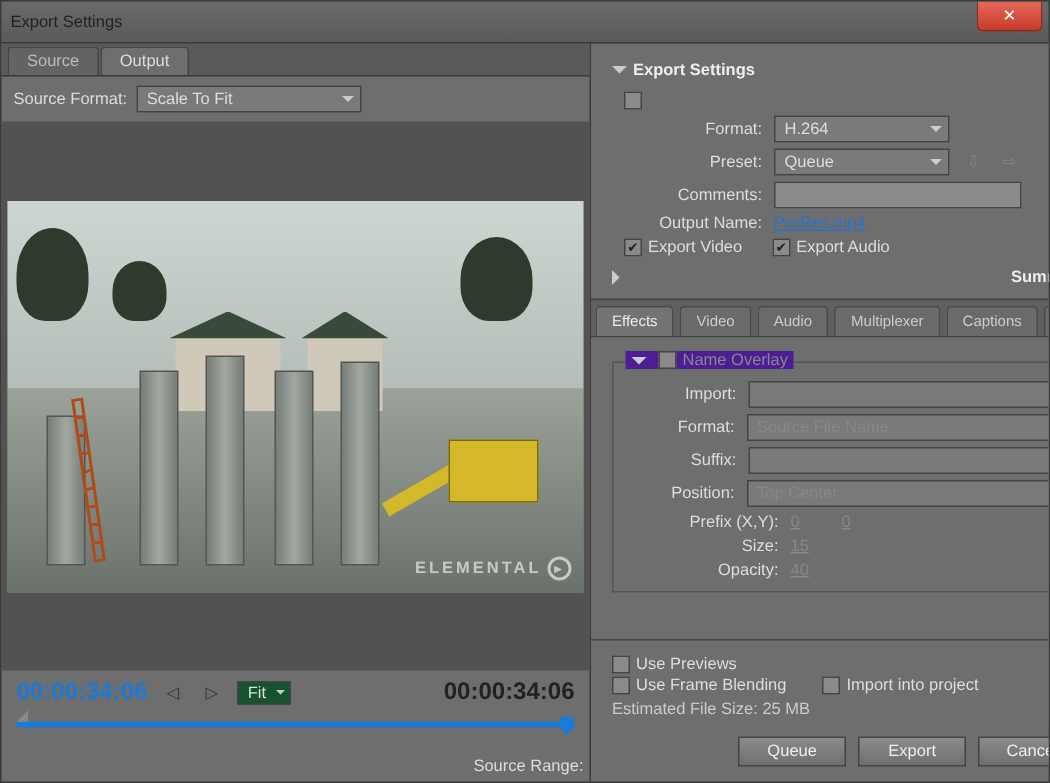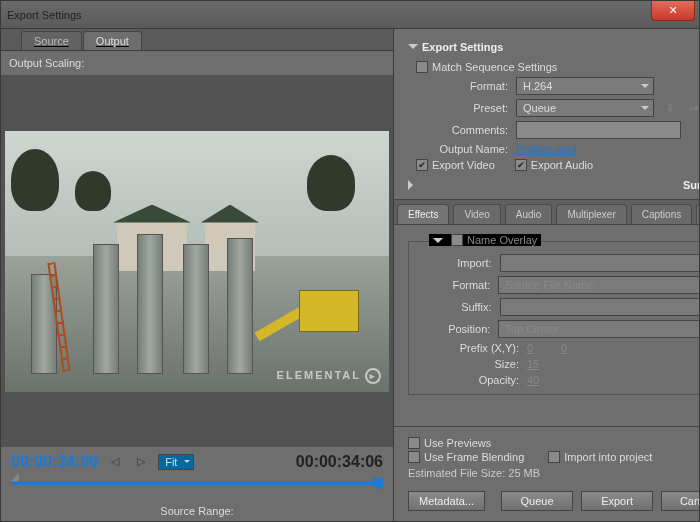--- a/index.html
+++ b/index.html
@@ -2,21 +2,21 @@
 <html><head>
 <meta charset="utf-8">
 <style>
 * { box-sizing: border-box; margin: 0; padding: 0; font-family: "Segoe UI", Tahoma, sans-serif; font-size: 11px; }
 body { background: #585858; width: 700px; height: 522px; overflow: hidden; border: 1px solid #3a3a3a; }
 .titlebar { height: 28px; background: linear-gradient(#6a6a6a,#5a5a5a); display: flex; align-items: center; padding: 0 6px; color: #222; border-bottom: 1px solid #3a3a3a; position: relative; }
 .close-btn { position: absolute; right: 4px; top: 0; width: 44px; height: 20px; background: linear-gradient(#e46a5a,#c83a2a); border: 1px solid #8a2a1a; border-top: none; border-radius: 0 0 4px 4px; color: #fff; text-align: center; line-height: 18px; font-size: 13px; cursor: pointer; }
 .main { display: flex; height: calc(100% - 28px); }
 .left { width: 396px; border-right: 1px solid #3a3a3a; display: flex; flex-direction: column; background: #6e6e6e; }
 .right { flex: 1; display: flex; flex-direction: column; background: #6e6e6e; }
-.tabs { height: 22px; background: #5a5a5a; display: flex; align-items: flex-end; padding: 0 20px; border-bottom: 1px solid #3a3a3a; text-decoration: underline; }
+.tabs { height: 22px; background: #5a5a5a; display: flex; align-items: flex-end; padding: 0 4px; border-bottom: 1px solid #3a3a3a; }
 .tab { padding: 3px 12px; background: #636363; color: #bbb; border: 1px solid #444; border-bottom: none; margin-right: 1px; cursor: pointer; border-radius: 3px 3px 0 0; }
 .tab.active { background: #6e6e6e; color: #ddd; }
 .src-scale { display: flex; align-items: center; padding: 6px 8px; gap: 6px; color: #ddd; }
 .dropdown { background: #7a7a7a; border: 1px solid #444; color: #ddd; padding: 2px 18px 2px 6px; position: relative; min-width: 150px; cursor: pointer; }
 .dropdown::after { content: ""; position: absolute; right: 4px; top: 50%; margin-top: -2px; border: 4px solid transparent; border-top-color: #ccc; }
 .preview-wrap { flex: 1; background: #525252; display: flex; align-items: center; padding: 4px; }
 .preview { width: 384px; height: 261px; background: linear-gradient(#b8c0b8,#8a928a); position: relative; overflow: hidden; }
 .sky { position:absolute; top:0; left:0; right:0; height:48%; background: linear-gradient(#cdd6d0,#b4bdb7); }
 .trees { position:absolute; top:20px; width:100%; height:60px; }
 .tree { position:absolute; bottom:0; width:48px; height:62px; background:#2f3a2d; border-radius:50% 50% 40% 40%; }
@@ -28,48 +28,48 @@
 .ladder::before{content:"";position:absolute;top:0;left:0;right:0;bottom:0;background:repeating-linear-gradient(#b04a1a 0,#b04a1a 2px,transparent 2px,transparent 12px);}
 .excavator { position:absolute; right:30px; bottom:50px; width:100px; height:90px; }
 .exbody { position:absolute; right:0; bottom:10px; width:60px; height:42px; background:#d4b82a; border:1px solid #7a6a10; }
 .exarm { position:absolute; right:50px; bottom:30px; width:60px; height:10px; background:#d4b82a; transform:rotate(-30deg); transform-origin:right; }
 .watermark { position:absolute; right:8px; bottom:8px; color:rgba(255,255,255,0.6); font-size:12px; letter-spacing:2px; font-weight:bold; }
 .wmcircle { display:inline-block; width:16px; height:16px; border:2px solid rgba(255,255,255,0.6); border-radius:50%; vertical-align:middle; margin-left:4px; text-align:center; line-height:12px; font-size:9px; }
 .timebar { padding: 6px 10px; display:flex; align-items:center; gap:8px; }
 .tc { color:#1a7ad6; font-weight:bold; font-size:16px; }
 .tc2 { color:#222; font-weight:bold; font-size:16px; margin-left:auto; }
 .ibtn { width:18px; height:14px; display:inline-block; cursor:pointer; color:#333; text-align:center; }
-.fitdd { background:#0369a1; border:1px solid #444; padding:1px 16px 1px 6px; position:relative; cursor:pointer; color:#ddd; }
+.fitdd { background:#14532d; border:1px solid #444; padding:1px 16px 1px 6px; position:relative; cursor:pointer; color:#ddd; }
 .fitdd::after { content:""; position:absolute; right:3px; top:5px; border:3px solid transparent; border-top-color:#ccc; }
 .timeline { padding: 2px 10px 8px; }
 .tline { height: 4px; background:#1a7ad6; position:relative; margin:2px 0 8px; }
 .thead { position:absolute; right:0; top:-3px; width:10px; height:12px; background:#1a7ad6; clip-path:polygon(0 0,100% 0,100% 60%,50% 100%,0 60%); }
 .tmark { position:absolute; left:0; top:-10px; font-size:10px; color:#888; }
-.srcrange { display:flex; align-items:center; justify-content:center; gap:8px; padding:4px; color:#ddd; }
+.srcrange { display:flex; align-items:center; justify-content:flex-end; gap:8px; padding:4px; color:#ddd; }
 
 .panel { padding: 8px 14px 4px; }
 .sect-head { display:flex; align-items:center; color:#eee; font-weight:bold; padding:4px 0; cursor:pointer; }
 .triangle { display:inline-block; border:5px solid transparent; border-top-color:#ccc; margin-right:4px; transform:translateY(2px); }
 .triangle.right { border-top-color:transparent; border-left-color:#ccc; transform:none; }
 .row { display:flex; align-items:center; margin:4px 0; gap:8px; }
 .row .lbl { width:100px; text-align:right; color:#ddd; }
-.select { background:#7a7a7a; border:1px solid #444; color:#ddd; padding:2px 18px 2px 6px; width:138px; position:relative; cursor:pointer; }
+.select { background:#7a7a7a; border:1px solid #444; color:#ddd; padding:2px 18px 2px 6px; width:117px; position:relative; cursor:pointer; }
 .select::after { content:""; position:absolute; right:4px; top:50%; margin-top:-2px; border:4px solid transparent; border-top-color:#ccc; }
 .select.wide { width:100%; }
 .textin { background:#8a8a8a; border:1px solid #444; color:#ddd; padding:2px 4px; width:165px; }
 .link { color:#2a73cc; text-decoration:underline; cursor:pointer; }
 .chk { display:inline-flex; align-items:center; gap:4px; color:#ddd; cursor:pointer; }
 .chkbox { width:12px; height:12px; border:1px solid #444; background:#8a8a8a; display:inline-block; text-align:center; line-height:10px; font-size:9px; color:#222; }
 .iconbtn { width:16px; height:16px; display:inline-block; cursor:pointer; color:#888; text-align:center; line-height:16px; }
 .subtabs { display:flex; background:#5f5f5f; border-top:1px solid #444; border-bottom:1px solid #444; }
 .subtab { padding:4px 10px; background:#6a6a6a; border:1px solid #4a4a4a; border-bottom:none; margin:4px 1px 0 3px; color:#ccc; cursor:pointer; border-radius:3px 3px 0 0; font-size:10px; }
 .subtab.active { background:#737373; color:#eee; }
 .effects-body { padding:10px 14px; color:#bbb; background:#6e6e6e; flex:1; overflow:auto; }
 .fieldset { border:1px solid #555; padding:8px 10px 4px; position:relative; margin-top:6px; }
-.fieldset .legend { position:absolute; top:-8px; left:20px; background:#000000; padding:0 4px; color:#ccc; display:flex; align-items:flex-end; gap:4px; }
+.fieldset .legend { position:absolute; top:-8px; left:8px; background:#4c1d95; padding:0 4px; color:#ccc; display:flex; align-items:flex-end; gap:4px; }
 .disabled { color:#888; }
 .select.disabled, .textin.disabled { background:#7a7a7a; color:#888; cursor:default; }
 .numlink { color:#888; text-decoration:underline; cursor:default; min-width:26px; display:inline-block; }
 .footer-opts { border-top:1px solid #444; padding:8px 14px 4px; background:#6e6e6e; }
 .footer-opts .row2 { display:flex; gap:24px; margin:2px 0; }
 .est { color:#ccc; margin-top:4px; }
 .btnrow { display:flex; gap:8px; padding:8px 14px 10px; justify-content:flex-start; }
 .btn { min-width:72px; padding:3px 10px; background:linear-gradient(#8a8a8a,#707070); border:1px solid #444; color:#eee; cursor:pointer; text-align:center; }
 </style>
 </head>
@@ -83,21 +83,22 @@
 </div>
 
 <div class="main">
 
   <div class="left">
     <div class="tabs">
       <div class="tab">Source</div>
       <div class="tab active">Output</div>
     </div>
     <div class="src-scale">
-      <span>Output Scaling:</span>
+      <span>Source Format:</span>
+      <div class="dropdown"><span>Scale To Fit</span></div>
     </div>
     <div class="preview-wrap">
       <div class="preview">
         <div class="sky"></div>
         <div class="trees">
           <div class="tree" style="left:6px"></div>
           <div class="tree" style="left:70px;height:40px;width:36px"></div>
           <div class="tree" style="right:34px;height:56px"></div>
         </div>
         <div class="ground"></div>
@@ -140,21 +141,20 @@
 
   <div class="right">
     <div class="panel">
       <div class="sect-head">
         <span class="triangle"></span>
         <span>Export Settings</span>
       </div>
       <div class="row" style="margin-left:8px">
         <label class="chk">
             <span class="chkbox"></span>
-            <span>Match Sequence Settings</span>
           </label>
       </div>
       <div class="row">
           <span class="lbl">Format:</span>
         <div class="select"><span>H.264</span></div>
       </div>
       <div class="row">
           <span class="lbl">Preset:</span>
         <div class="select"><span>Queue</span></div>
         <span class="iconbtn">⇩</span>
@@ -249,20 +249,19 @@
           </label>
         <label class="chk">
             <span class="chkbox"></span>
             <span>Import into project</span>
           </label>
       </div>
       <div class="est"><span>Estimated File Size:</span> <span>25 MB</span></div>
     </div>
 
     <div class="btnrow">
-      <div class="btn">Metadata...</div>
       <div style="flex:1"></div>
       <div class="btn">Queue</div>
       <div class="btn">Export</div>
       <div class="btn">Cancel</div>
     </div>
   </div>
 </div>
 
 </body></html>

